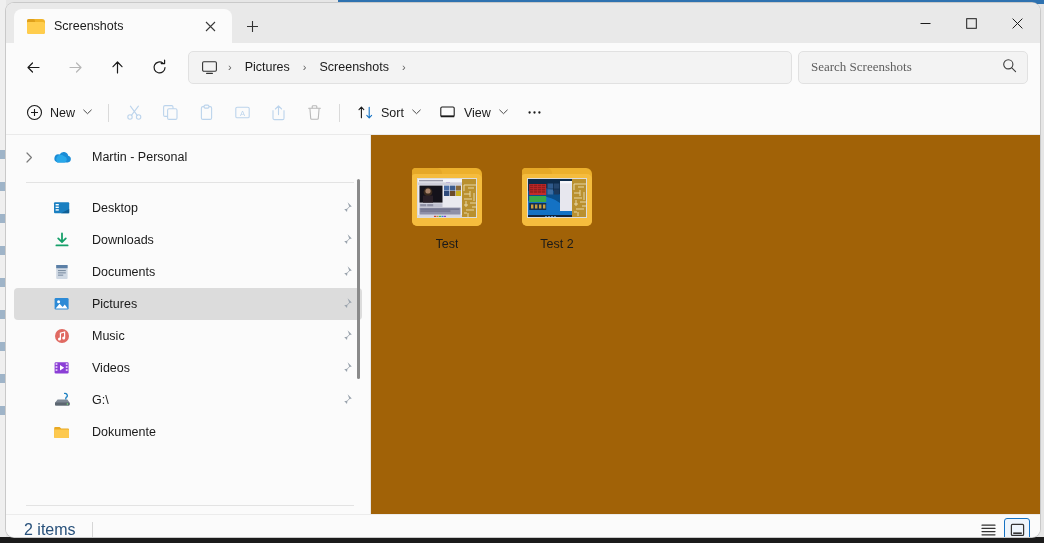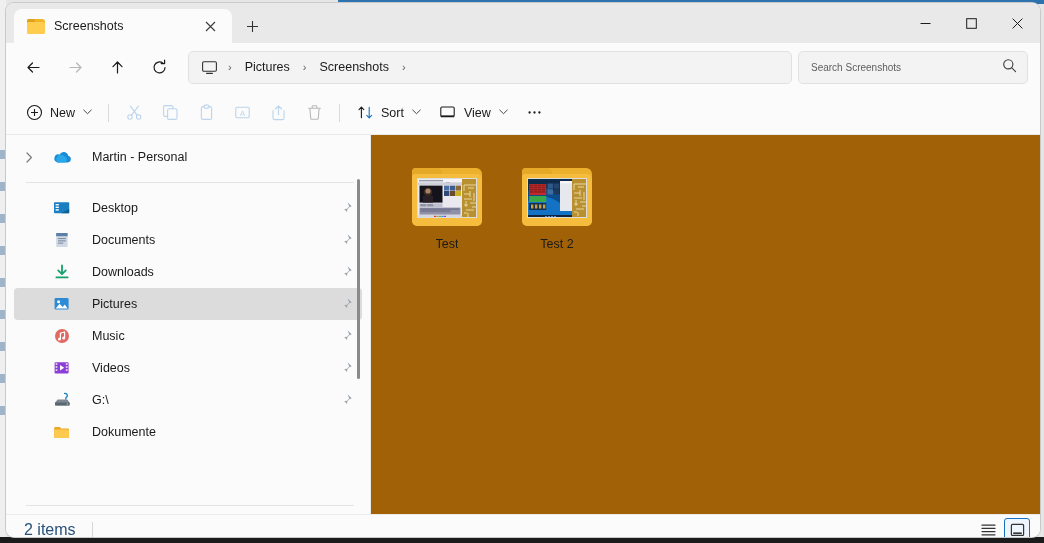--- a/index.html
+++ b/index.html
@@ -186,22 +186,22 @@
     display: flex;
     align-items: center;
     padding: 0 10px 0 12px;
     gap: 6px;
   }
   #search-input {
     flex: 1;
     border: none;
     outline: none;
     background: transparent;
-    font-family: Liberation Sans, sans-serif;
-    font-size: 10px;
+    font-family: Liberation Serif, serif;
+    font-size: 13px;
     color: #0c4a6e;
   }
   #search-input::placeholder { color: #5e5e5e; opacity: 1; }
 
   
   #command-bar {
     height: 44px;
     display: flex;
     align-items: center;
     padding: 0 15px 0 10px;
@@ -662,44 +662,44 @@
           <svg width="14" height="14" viewBox="0 0 14 14">
               <path d="M8.6 1.2 L12.8 5.4 L10.6 6 L8.4 8.2 L8 11 L6.6 9.6 L3 13.2 L6.6 9.6 L5.2 8.2 L8 7.8 L10.2 5.6 Z" fill="#9aa3ad"></path>
             </svg>
         </span>
       </div>
 
       <div class="nav-item">
         <span class="nav-indent"></span>
         <span class="nav-ico">
           <svg width="18" height="16" viewBox="0 0 18 16">
+            <path d="M9 1.4 V9.6 M5.2 6.4 L9 10.2 L12.8 6.4" stroke="#16a06a" stroke-width="1.8" fill="none" stroke-linecap="round" stroke-linejoin="round"></path>
+            <path d="M3.4 13.4 H14.6" stroke="#16a06a" stroke-width="1.8" stroke-linecap="round"></path>
+          </svg>
+        </span>
+        <span class="nav-label">Downloads</span>
+        <span class="nav-pin">
+          <svg width="14" height="14" viewBox="0 0 14 14">
+              <path d="M8.6 1.2 L12.8 5.4 L10.6 6 L8.4 8.2 L8 11 L6.6 9.6 L3 13.2 L6.6 9.6 L5.2 8.2 L8 7.8 L10.2 5.6 Z" fill="#9aa3ad"></path>
+            </svg>
+        </span>
+      </div>
+
+      <div class="nav-item">
+        <span class="nav-indent"></span>
+        <span class="nav-ico">
+          <svg width="18" height="16" viewBox="0 0 18 16">
             <rect x="3.2" y="1" width="11.4" height="14" rx="1" fill="#cfd8e3"></rect>
             <rect x="3.2" y="1" width="11.4" height="3.2" fill="#5b7fa6"></rect>
             <rect x="5" y="6" width="7.8" height="1.1" fill="#7d8fa3"></rect>
             <rect x="5" y="8.3" width="7.8" height="1.1" fill="#7d8fa3"></rect>
             <rect x="5" y="10.6" width="5.2" height="1.1" fill="#7d8fa3"></rect>
           </svg>
         </span>
         <span class="nav-label">Documents</span>
-        <span class="nav-pin">
-          <svg width="14" height="14" viewBox="0 0 14 14">
-              <path d="M8.6 1.2 L12.8 5.4 L10.6 6 L8.4 8.2 L8 11 L6.6 9.6 L3 13.2 L6.6 9.6 L5.2 8.2 L8 7.8 L10.2 5.6 Z" fill="#9aa3ad"></path>
-            </svg>
-        </span>
-      </div>
-
-      <div class="nav-item">
-        <span class="nav-indent"></span>
-        <span class="nav-ico">
-          <svg width="18" height="16" viewBox="0 0 18 16">
-            <path d="M9 1.4 V9.6 M5.2 6.4 L9 10.2 L12.8 6.4" stroke="#16a06a" stroke-width="1.8" fill="none" stroke-linecap="round" stroke-linejoin="round"></path>
-            <path d="M3.4 13.4 H14.6" stroke="#16a06a" stroke-width="1.8" stroke-linecap="round"></path>
-          </svg>
-        </span>
-        <span class="nav-label">Downloads</span>
         <span class="nav-pin">
           <svg width="14" height="14" viewBox="0 0 14 14">
               <path d="M8.6 1.2 L12.8 5.4 L10.6 6 L8.4 8.2 L8 11 L6.6 9.6 L3 13.2 L6.6 9.6 L5.2 8.2 L8 7.8 L10.2 5.6 Z" fill="#9aa3ad"></path>
             </svg>
         </span>
       </div>
 
       <div class="nav-item selected">
         <span class="nav-indent"></span>
         <span class="nav-ico">

